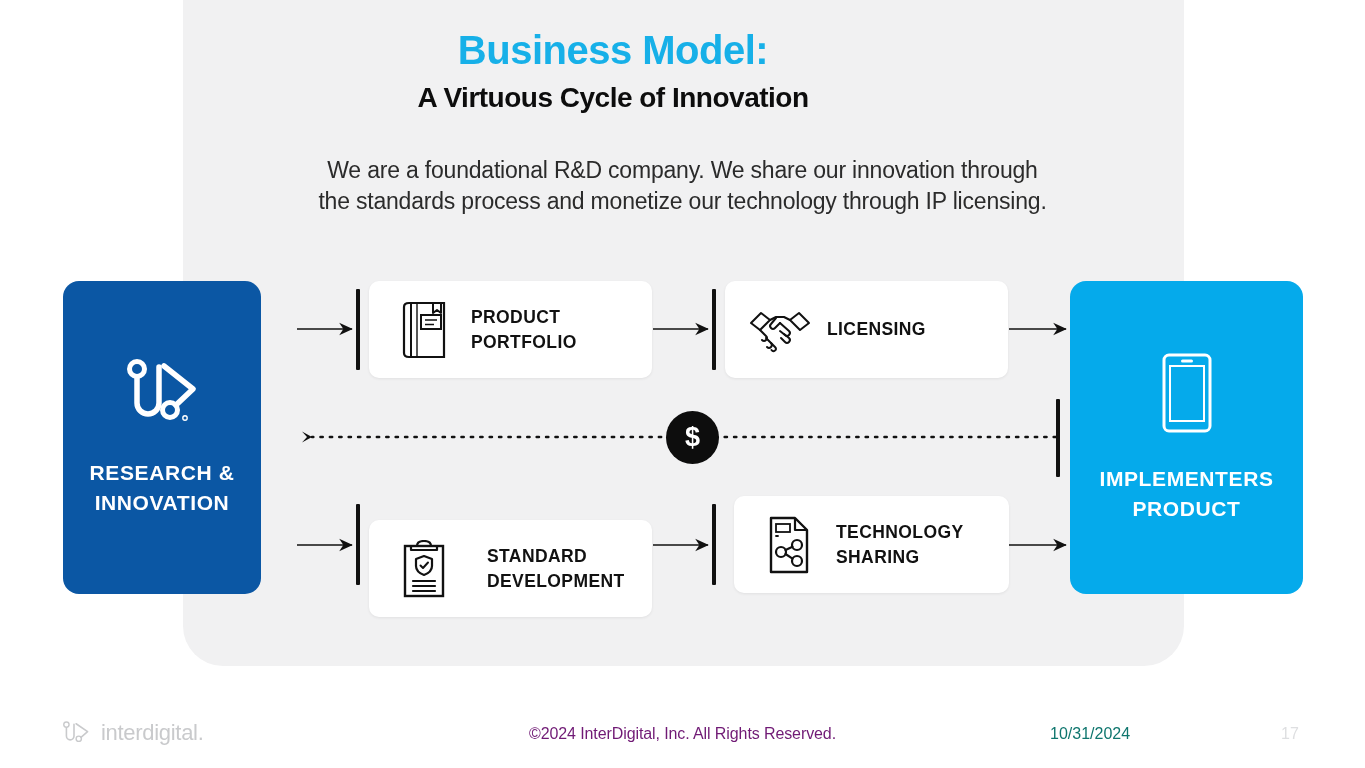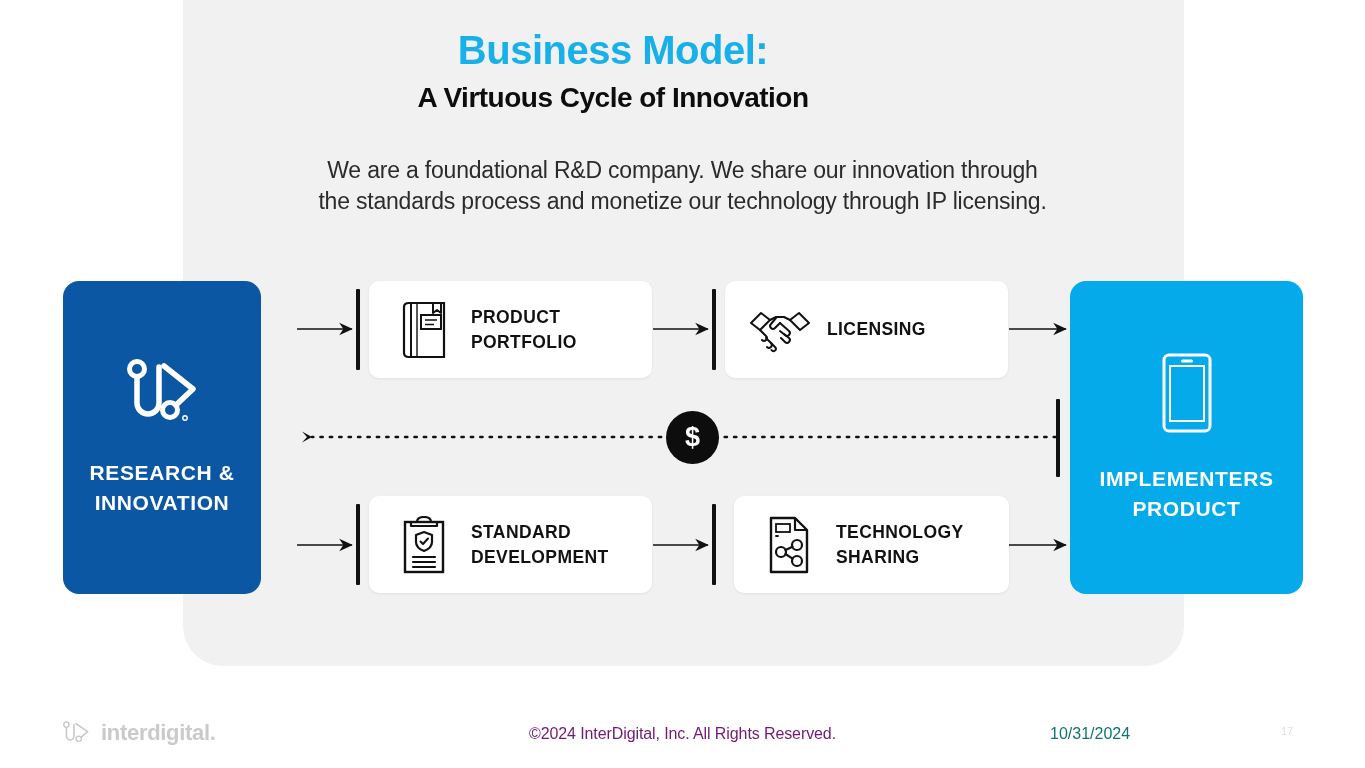--- a/index.html
+++ b/index.html
@@ -65,21 +65,21 @@
     box-shadow:0 1px 3px rgba(0,0,0,0.07);
   }
   .card-icon { width:62px; flex:0 0 62px; display:flex; align-items:center; justify-content:center; }
   .card-label {
     margin-left:16px;
     font-size:17.5px; font-weight:bold; color:#111;
     letter-spacing:0.4px; line-height:1.38;
   }
   #card-patent    { left:369px;  top:281px; width:283px; height:97px; }
   #card-licensing { left:725px;  top:281px; width:283px; height:97px; }
-  #card-standard  { left:369px;  top:496px; width:283px; height:97px; }
+  #card-standard  { left:369px;  top:520px; width:283px; height:97px;gap:16px; }
   #card-techshare { left:734px;  top:496px; width:275px; height:97px; }
 
   
   .vbar { position:absolute; width:4px; background:#111; border-radius:1px; }
   #vbar-patent    { left:356px;  top:289px; height:81px; }
   #vbar-licensing { left:712px;  top:289px; height:81px; }
   #vbar-standard  { left:356px;  top:504px; height:81px; }
   #vbar-techshare { left:712px;  top:504px; height:81px; }
   #vbar-money     { left:1056px; top:399px; height:78px; }
 
@@ -94,34 +94,33 @@
     display:flex; align-items:center; justify-content:center;
     font-size:27px; font-weight:bold; line-height:1;
   }
 
   
   #footer { position:absolute; left:0; top:705px; width:1365px; height:63px; }
   #footer-logo {
     position:absolute; left:62px; top:15px;
     display:flex; align-items:center; gap:9px;
     color:#c9cacc;
-    font-weight:bold;
   }
   #footer-logo-text { font-size:22px; letter-spacing:-0.3px; }
   #footer-copyright {
     position:absolute; left:0; top:20px; width:1365px; text-align:center;
     font-size:16px; color:#701a75; letter-spacing:-0.1px;
   }
   #footer-date {
     position:absolute; left:1050px; top:20px;
     font-size:16px; color:#0f766e;
   }
   #footer-page {
     position:absolute; left:1281px; top:20px;
-    font-size:11px; color:#dedfe1;
+    font-size:16px; color:#dedfe1;
   }
 </style>
 </head>
 <body>
 
 <div id="bg-panel"></div>
 
 <div id="header">
   <div id="title-line1">Business Model:</div>
   <div id="title-line2">A Virtuous Cycle of Innovation</div>

